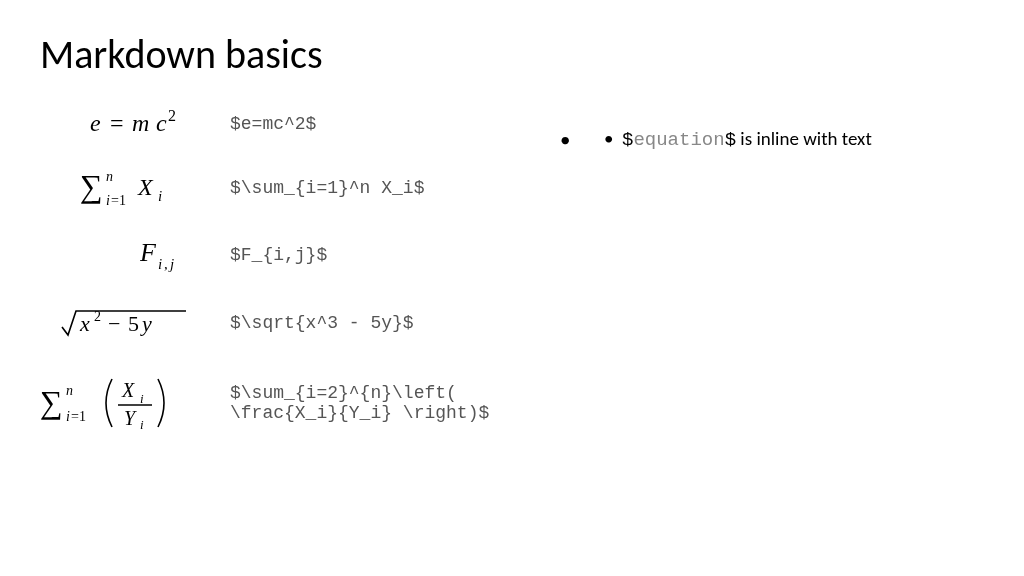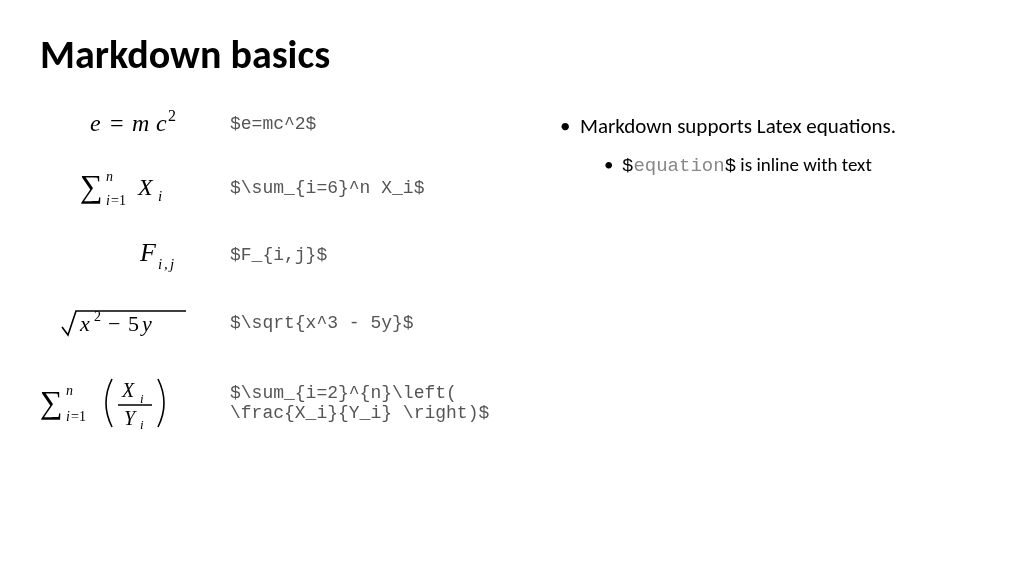--- a/index.html
+++ b/index.html
@@ -8,21 +8,21 @@
       height: 576px;
       background: #fff;
       font-family: "Segoe UI", Calibri, Arial, sans-serif;
       color: #000;
       padding: 30px 40px;
       position: relative;
       overflow: hidden;
     }
     h1 {
       font-size: 40px;
-      font-weight: 700;
+      font-weight: 400;
       margin-bottom: 30px;
     }
     .content {
       display: flex;
       gap: 20px;
     }
     .left {
       flex: 0 0 500px;
     }
     .right {
@@ -103,21 +103,21 @@
       <div class="eq">
         <svg width="130" height="42" viewBox="0 0 130 42">
           <text x="0" y="30" font-family="Georgia,serif" font-size="32">∑</text>
           <text x="26" y="14" font-family="Georgia,serif" font-style="italic" font-size="14">n</text>
           <text x="26" y="38" font-family="Georgia,serif" font-style="italic" font-size="14">i</text>
           <text x="31" y="38" font-family="Georgia,serif" font-size="14">=1</text>
           <text x="58" y="28" font-family="Georgia,serif" font-style="italic" font-size="24">X</text>
           <text x="78" y="34" font-family="Georgia,serif" font-style="italic" font-size="15">i</text>
         </svg>
       </div>
-      <div class="code">$\sum_{i=6}^n X_i$</div>
+      <div class="code">$\sum_{i=1}^n X_i$</div>
     </div>
 
     <div class="row">
       <div class="eq">
         <svg width="70" height="36" viewBox="0 0 70 36">
           <text x="0" y="24" font-family="Georgia,serif" font-style="italic" font-size="26">F</text>
           <text x="18" y="32" font-family="Georgia,serif" font-style="italic" font-size="15">i</text>
           <text x="24" y="32" font-family="Georgia,serif" font-size="15">,</text>
           <text x="30" y="32" font-family="Georgia,serif" font-style="italic" font-size="15">j</text>
         </svg>
@@ -156,21 +156,20 @@
         </svg>
       </div>
       <div class="code">$\sum_{i=2}^{n}\left( \frac{X_i}{Y_i} \right)$</div>
     </div>
 
   </div>
 
   <div class="right">
     <ul class="bullets">
       <li>
-        <span>Markdown supports Latex equations.</span>
         <ul class="sub">
           <li>
             <span class="mono">$</span><span class="mono-grey">equation</span><span class="mono">$</span><span>  is inline with text</span>
           </li>
         </ul>
       </li>
     </ul>
   </div>
 </div>
 

